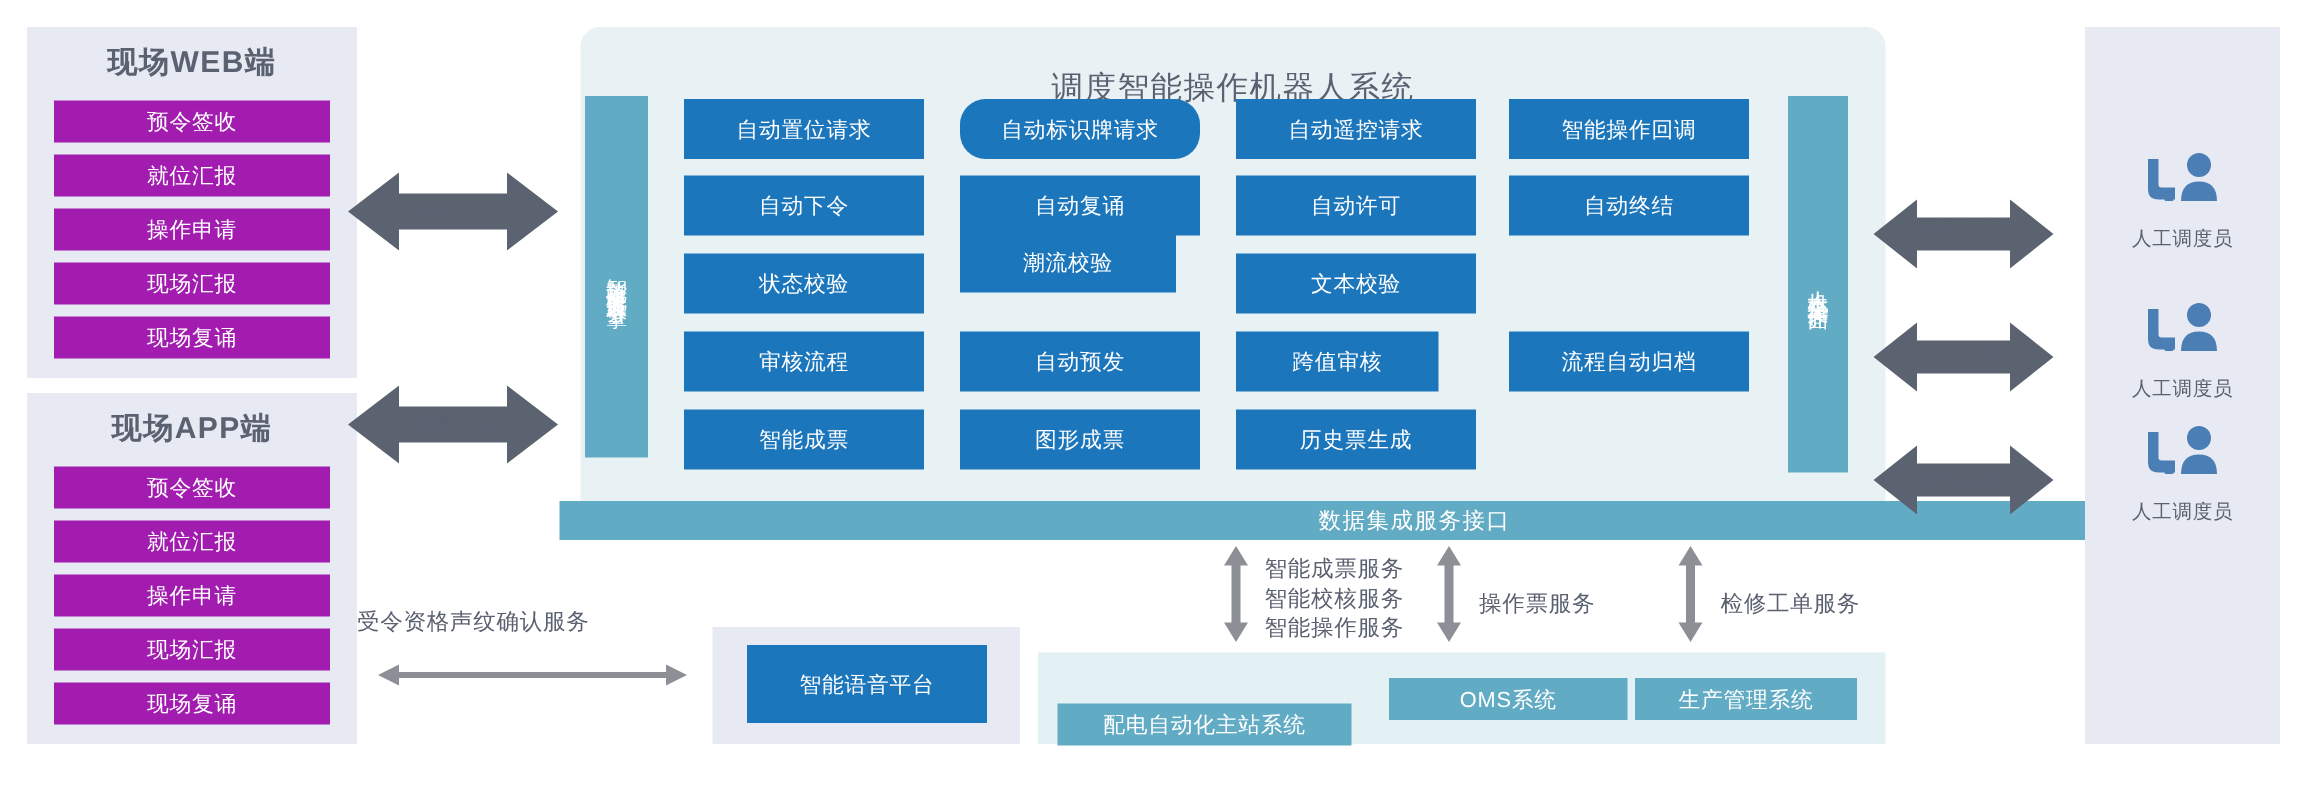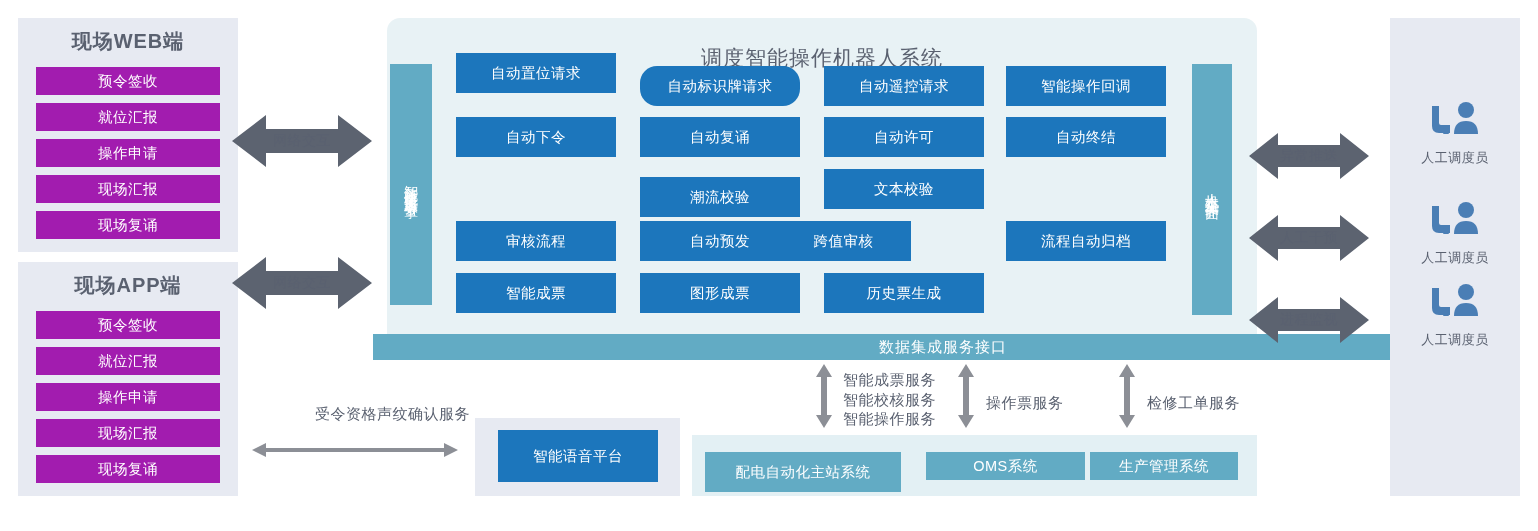--- a/index.html
+++ b/index.html
@@ -77,21 +77,21 @@
     position:absolute;width:100%;text-align:center;
     font-size:14px;color:#5a6170;letter-spacing:.5px;
     top:50%;transform:translateY(-50%);pointer-events:none;
   }
   .svc-label{
     position:absolute;font-size:15px;color:#5a6170;
     line-height:1.30;letter-spacing:.5px;white-space:pre-line;
   }
   .thin-label{
     position:absolute;font-size:15px;color:#5a6170;letter-spacing:.5px;
-    text-align:right;
+    text-align:left;
   }
 </style>
 </head>
 <body>
 
 <div class="stage">
 
   <div class="abs client-panel" style="left:18px;top:18px;width:220px;height:234px;">
     <div class="client-title" style="margin-top:10px;">现场WEB端</div>
   </div>
@@ -125,36 +125,37 @@
   </div>
 
   <div class="abs center-panel" style="left:387px;top:18px;width:870px;height:338px;border-radius:13px;">
     <div class="center-title">调度智能操作机器人系统</div>
   </div>
 
   <div class="abs vbar" style="left:390px;top:64px;width:42px;height:241px;">
     <span style="writing-mode:vertical-rl;text-orientation:upright;letter-spacing:2px;">智能操作机器人服务引擎</span>
   </div>
 
-  <div class="abs fbox" style="left:456px;top:53px;width:160px;height:40px;">自动置位请求</div>
+  <div class="abs fbox" style="left:456px;top:66px;width:160px;height:40px;">自动置位请求</div>
   <div class="abs fbox" style="left:640px;top:66px;width:160px;height:40px;border-radius:17px;">自动标识牌请求</div>
   <div class="abs fbox" style="left:824px;top:66px;width:160px;height:40px;">自动遥控请求</div>
   <div class="abs fbox" style="left:1006px;top:66px;width:160px;height:40px;">智能操作回调</div>
 
   <div class="abs fbox" style="left:456px;top:117px;width:160px;height:40px;">自动下令</div>
   <div class="abs fbox" style="left:640px;top:117px;width:160px;height:40px;">自动复诵</div>
   <div class="abs fbox" style="left:824px;top:117px;width:160px;height:40px;">自动许可</div>
   <div class="abs fbox" style="left:1006px;top:117px;width:160px;height:40px;">自动终结</div>
 
-  <div class="abs fbox" style="left:640px;top:177px;width:160px;height:40px;">潮流校验</div>
+  <div class="abs fbox" style="left:456px;top:169px;width:160px;height:40px;">状态校验</div>
+  <div class="abs fbox" style="left:640px;top:155px;width:144px;height:40px;">潮流校验</div>
   <div class="abs fbox" style="left:824px;top:169px;width:160px;height:40px;">文本校验</div>
 
   <div class="abs fbox" style="left:456px;top:221px;width:160px;height:40px;">审核流程</div>
   <div class="abs fbox" style="left:640px;top:221px;width:160px;height:40px;">自动预发</div>
-  <div class="abs fbox" style="left:776px;top:221px;width:135px;height:40px;">跨值审核</div>
+  <div class="abs fbox" style="left:824px;top:221px;width:135px;height:40px;">跨值审核</div>
   <div class="abs fbox" style="left:1006px;top:221px;width:160px;height:40px;">流程自动归档</div>
 
   <div class="abs fbox" style="left:456px;top:273px;width:160px;height:40px;">智能成票</div>
   <div class="abs fbox" style="left:640px;top:273px;width:160px;height:40px;">图形成票</div>
   <div class="abs fbox" style="left:824px;top:273px;width:160px;height:40px;">历史票生成</div>
 
   <div class="abs vbar" style="left:1192px;top:64px;width:40px;height:251px;">
     <span style="writing-mode:vertical-rl;text-orientation:upright;letter-spacing:2px;">人机交互工作界面</span>
   </div>
 
@@ -221,21 +222,21 @@
   <div class="blockarrow" style="left:232px;top:438px;width:246px;height:24px;">
     <svg width="246" height="24" viewBox="0 0 246 24">
       <path d="M20 12 L34 5 L34 10 L212 10 L212 5 L226 12 L212 19 L212 14 L34 14 L34 19 Z" fill="#8c8f96"></path>
     </svg>
   </div>
 
   <div class="abs voice-panel" style="left:475px;top:418px;width:205px;height:78px;"></div>
   <div class="abs voice-box" style="left:498px;top:430px;width:160px;height:52px;">智能语音平台</div>
 
   <div class="abs ext-panel" style="left:692px;top:435px;width:565px;height:61px;"></div>
-  <div class="abs ext-box" style="left:705px;top:452px;width:196px;height:40px;">配电自动化主站系统</div>
+  <div class="abs ext-box" style="left:705px;top:469px;width:196px;height:28px;">配电自动化主站系统</div>
   <div class="abs ext-box" style="left:926px;top:452px;width:159px;height:28px;">OMS系统</div>
   <div class="abs ext-box" style="left:1090px;top:452px;width:148px;height:28px;">生产管理系统</div>
 
   <div class="blockarrow" style="left:810px;top:362px;width:28px;height:68px;">
     <svg width="28" height="68" viewBox="0 0 28 68">
       <path d="M14 2 L22 15 L17 15 L17 53 L22 53 L14 66 L6 53 L11 53 L11 15 L6 15 Z" fill="#8c8f96"></path>
     </svg>
   </div>
   <div class="blockarrow" style="left:952px;top:362px;width:28px;height:68px;">
     <svg width="28" height="68" viewBox="0 0 28 68">

